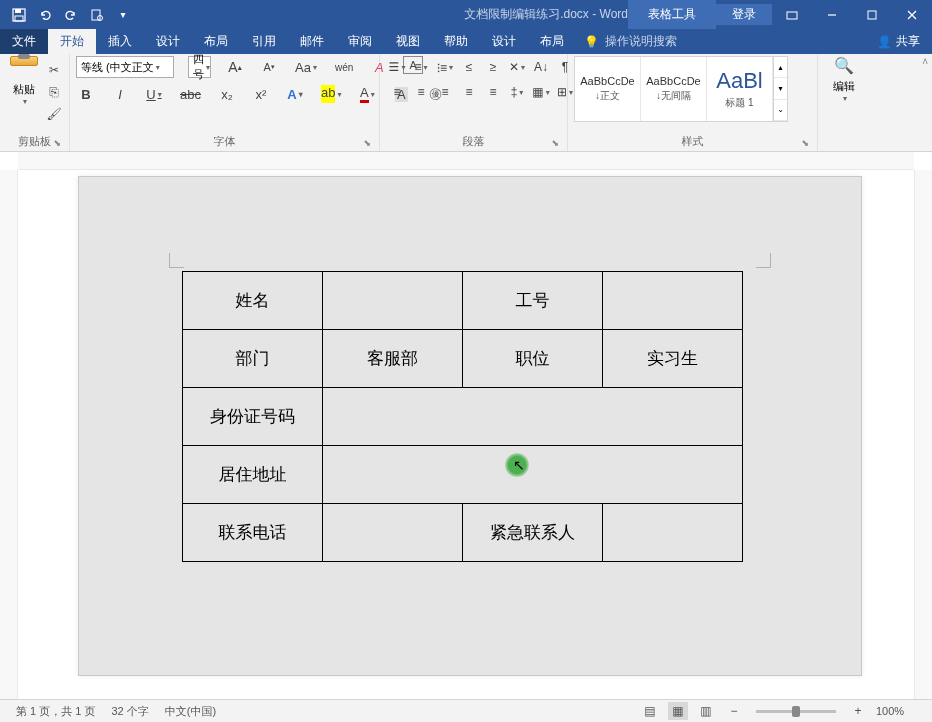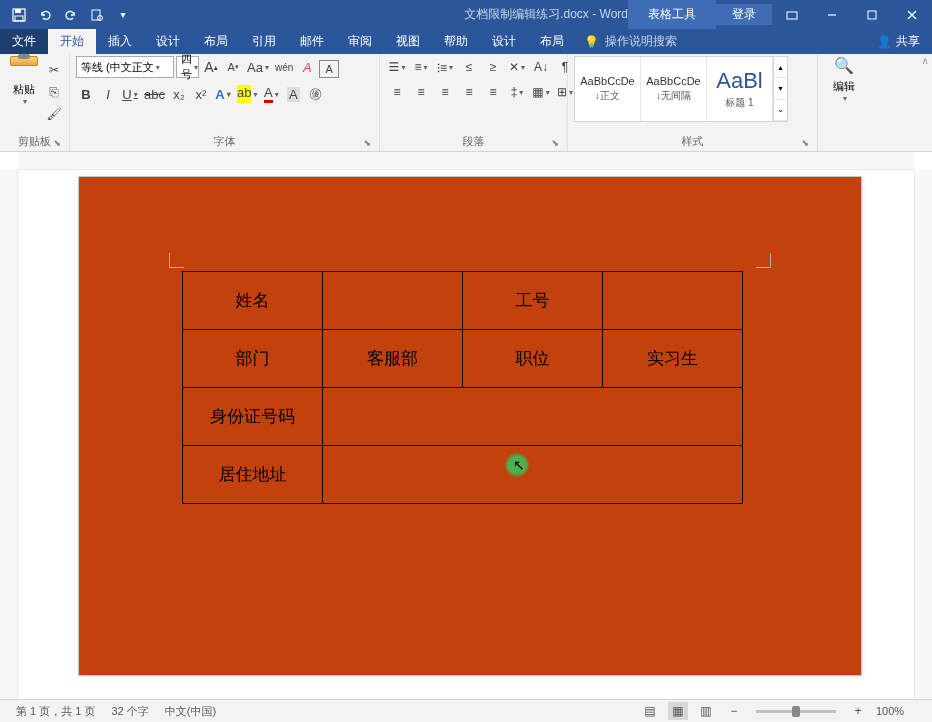--- a/index.html
+++ b/index.html
@@ -21,21 +21,21 @@
 .ribbon{height:98px;background:#f3f3f3;border-bottom:1px solid #d4d4d4;display:flex;position:relative}
 .ribbon-group{border-right:1px solid #e1e1e1;padding:2px 6px;display:flex;flex-direction:column;position:relative}
 .ribbon-group-content{flex:1;display:flex;align-items:flex-start;gap:2px}
 .ribbon-group-label{font-size:11px;color:#666;text-align:center;height:16px;line-height:16px;position:relative}
 .ribbon-group-label .launcher{position:absolute;right:2px;top:2px;font-size:9px;color:#888;cursor:pointer}
 .clipboard-col{display:flex;flex-direction:column;align-items:center;gap:2px}
 .paste-btn{width:36px;height:50px;display:flex;flex-direction:column;align-items:center;justify-content:center;cursor:pointer}
 .paste-icon{width:28px;height:32px;background:linear-gradient(#f8d080,#e8a838);border:1px solid #c88818;border-radius:2px;position:relative}
 .paste-icon::before{content:"";position:absolute;top:-3px;left:7px;width:12px;height:5px;background:#888;border-radius:2px}
 .small-btn{width:20px;height:20px;display:flex;align-items:center;justify-content:center;cursor:pointer;font-size:12px;color:#444}
-.font-row{display:flex;align-items:flex-end;gap:2px;margin-bottom:3px}
+.font-row{display:flex;align-items:flex-start;gap:14px;margin-bottom:3px}
 .font-combo{height:22px;border:1px solid #ababab;background:#fff;font-size:11px;padding:0 4px;display:flex;align-items:center;cursor:pointer}
 .dd{font-size:8px;margin-left:2px;color:#666}
 .rbtn{min-width:20px;height:22px;display:flex;align-items:center;justify-content:center;cursor:pointer;font-size:13px;color:#444;padding:0 2px}
 .rbtn.b{font-weight:bold}
 .rbtn.i{font-style:italic}
 .rbtn.u{text-decoration:underline}
 .para-col{display:flex;flex-direction:column;gap:3px}
 .para-row{display:flex;gap:2px}
 .pbox{width:22px;height:22px;display:flex;align-items:center;justify-content:center;cursor:pointer;font-size:12px;color:#444}
 .styles-gallery{display:flex;gap:0;border:1px solid #d4d4d4;background:#fff;height:66px}
@@ -44,21 +44,21 @@
 .style-preview.big{font-size:22px;color:#2b579a}
 .style-name{font-size:10px;color:#555;margin-top:2px}
 .style-scroll{width:14px;display:flex;flex-direction:column;border-left:1px solid #d4d4d4}
 .style-scroll div{flex:1;display:flex;align-items:center;justify-content:center;font-size:8px;cursor:pointer;border-bottom:1px solid #e8e8e8}
 .edit-col{display:flex;flex-direction:column;align-items:center;justify-content:center;width:40px;cursor:pointer}
 .collapse-btn{position:absolute;right:4px;top:2px;font-size:10px;color:#888;cursor:pointer}
 .doc-area{position:absolute;top:152px;left:0;right:0;bottom:23px;background:#fff;overflow:hidden}
 .rulerv{position:absolute;left:0;top:18px;width:18px;bottom:0;background:#f8f8f8;border-right:1px solid #e8e8e8}
 .rulerh{position:absolute;top:0;left:18px;right:18px;height:18px;background:#f8f8f8;border-bottom:1px solid #e8e8e8}
 .scrollv{position:absolute;right:0;top:18px;width:18px;bottom:0;background:#f8f8f8;border-left:1px solid #e8e8e8}
-.page{position:absolute;left:78px;top:24px;width:784px;height:500px;background:#c2410c;border:1px solid #c8c8c8;box-shadow:0 0 6px rgba(0,0,0,0.08)}
+.page{position:absolute;left:78px;top:24px;width:784px;height:500px;background:#e5e5e5;border:1px solid #c8c8c8;box-shadow:0 0 6px rgba(0,0,0,0.08)}
 .margin-marks{position:absolute;top:76px;left:90px;right:90px;height:14px}
 .margin-marks::before,.margin-marks::after{content:"";position:absolute;width:14px;height:14px;border-left:1px solid #b0b0b0;border-bottom:1px solid #b0b0b0}
 .margin-marks::before{left:0;transform:rotate(0deg)}
 .margin-marks::after{right:0;border-left:none;border-right:1px solid #b0b0b0}
 .doc-table{position:absolute;top:94px;left:103px;border-collapse:collapse}
 .doc-table td{border:1px solid #000;width:140px;height:58px;text-align:center;font-size:17px;vertical-align:middle}
 .cursor-dot{position:absolute;left:426px;top:276px;width:24px;height:24px;border-radius:50%;background:radial-gradient(circle,#4caf50 0%,#4caf50 50%,rgba(76,175,80,0.3) 70%,transparent 100%)}
 .cursor-arrow{position:absolute;left:434px;top:280px;font-size:14px;color:#000;pointer-events:none}
 .statusbar{position:absolute;bottom:0;left:0;right:0;height:23px;background:#f3f3f3;border-top:1px solid #d4d4d4;display:flex;align-items:center;font-size:11px;color:#555;padding:0 16px}
 .status-item{margin-right:16px}
@@ -307,20 +307,26 @@
         <td>实习生</td>
       </tr>
       <tr>
         <td>身份证号码</td>
         <td colspan="3"></td>
       </tr>
       <tr>
         <td>居住地址</td>
         <td colspan="3"></td>
       </tr>
+      <tr>
+        <td>联系电话</td>
+        <td></td>
+        <td>紧急联系人</td>
+        <td></td>
+      </tr>
     </tbody>
       </table>
     <div class="cursor-dot"></div>
     <div class="cursor-arrow">↖</div>
   </div>
 </div>
 
 <div class="statusbar">
   <div class="status-item">第 1 页，共 1 页</div>
   <div class="status-item">32 个字</div>

